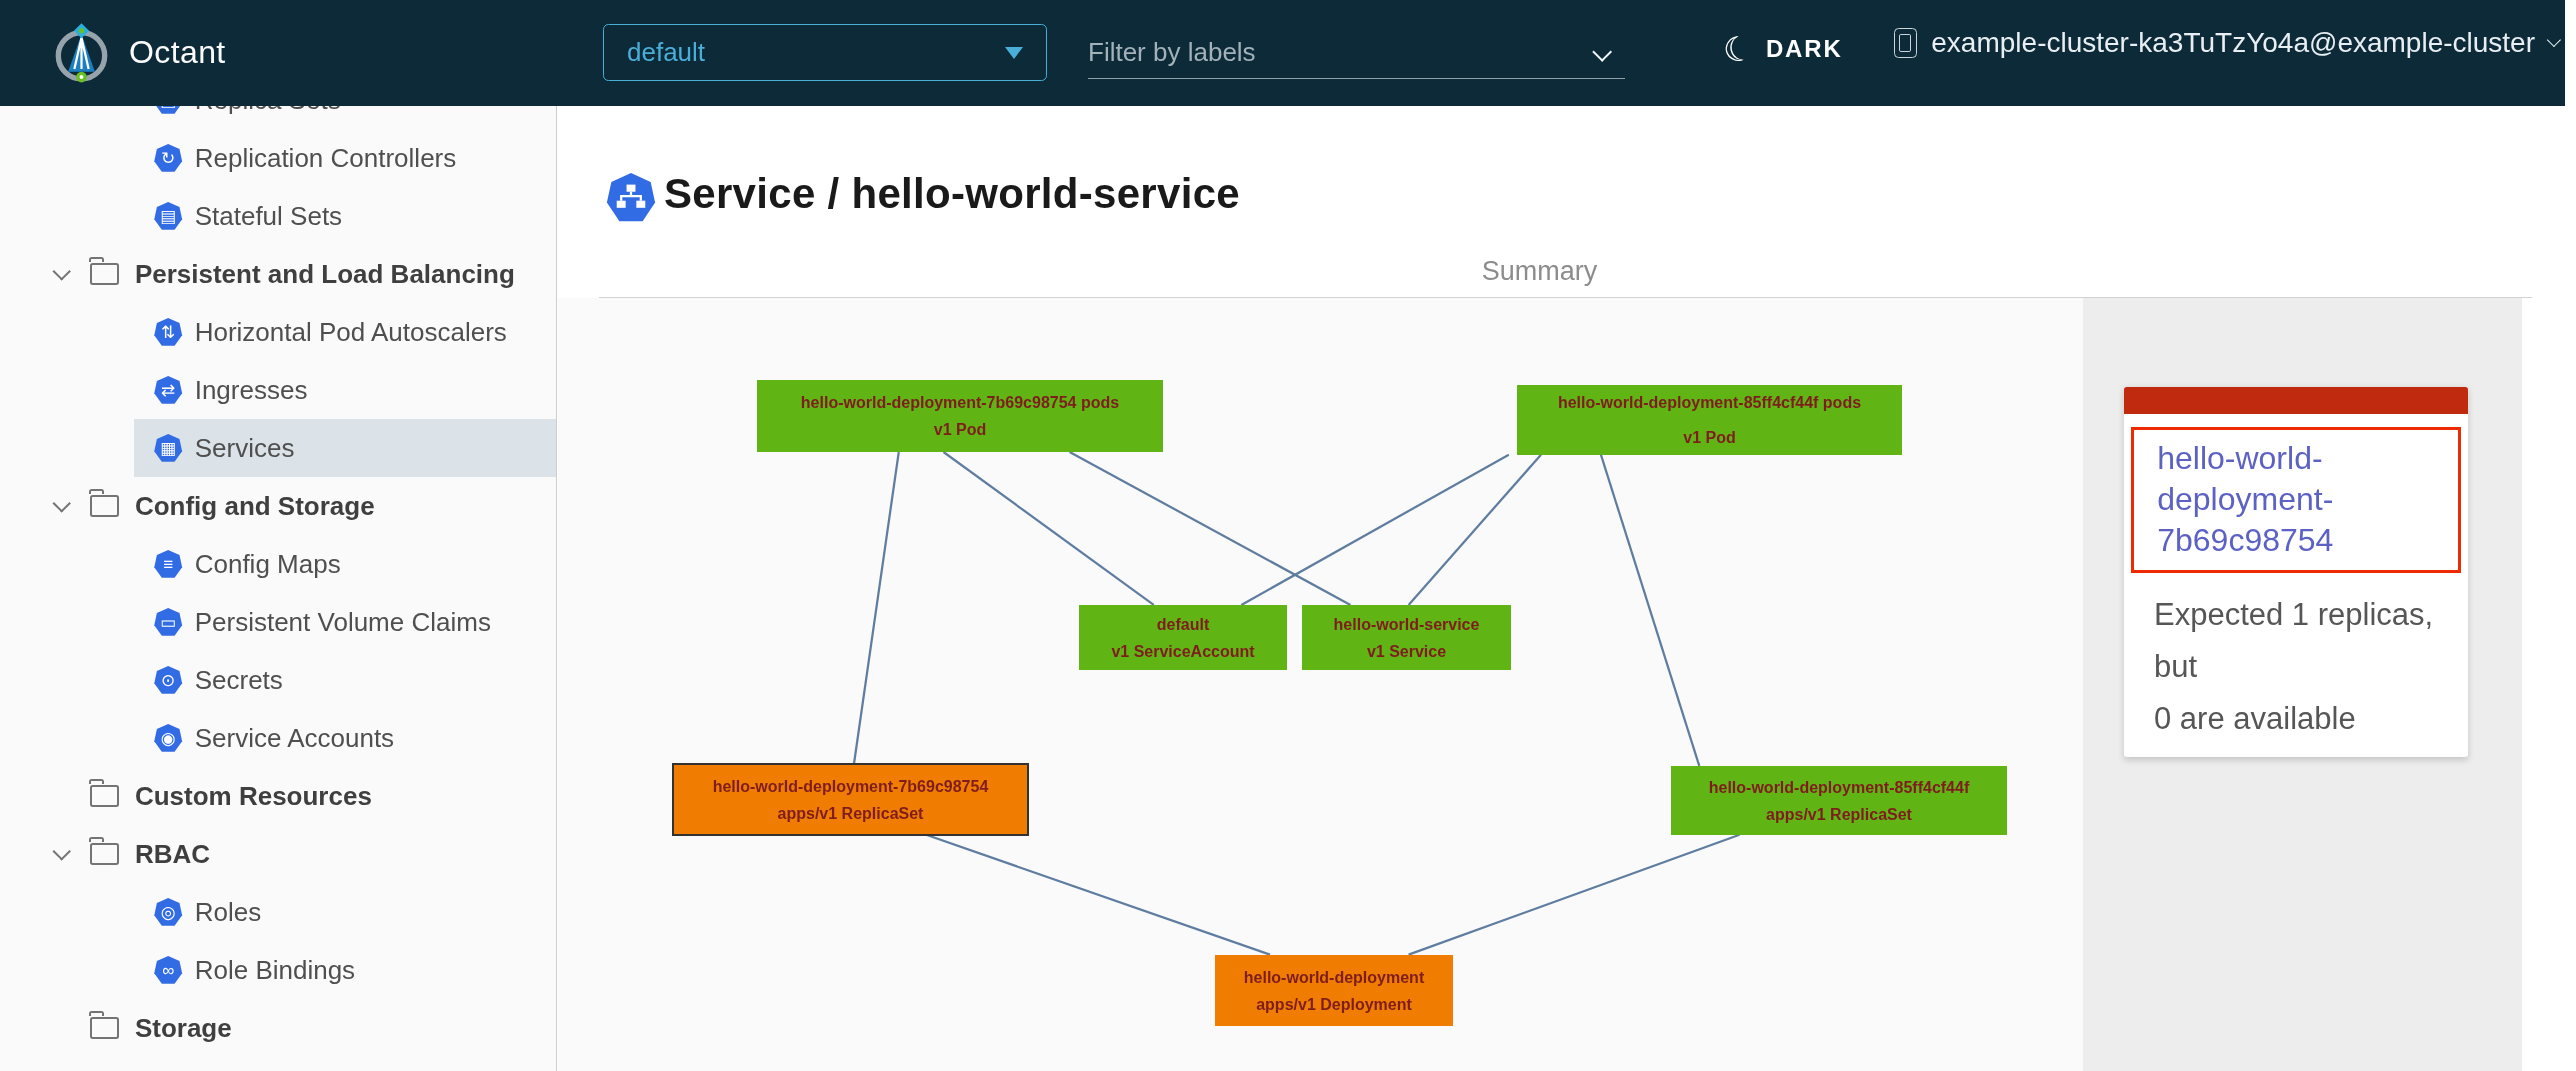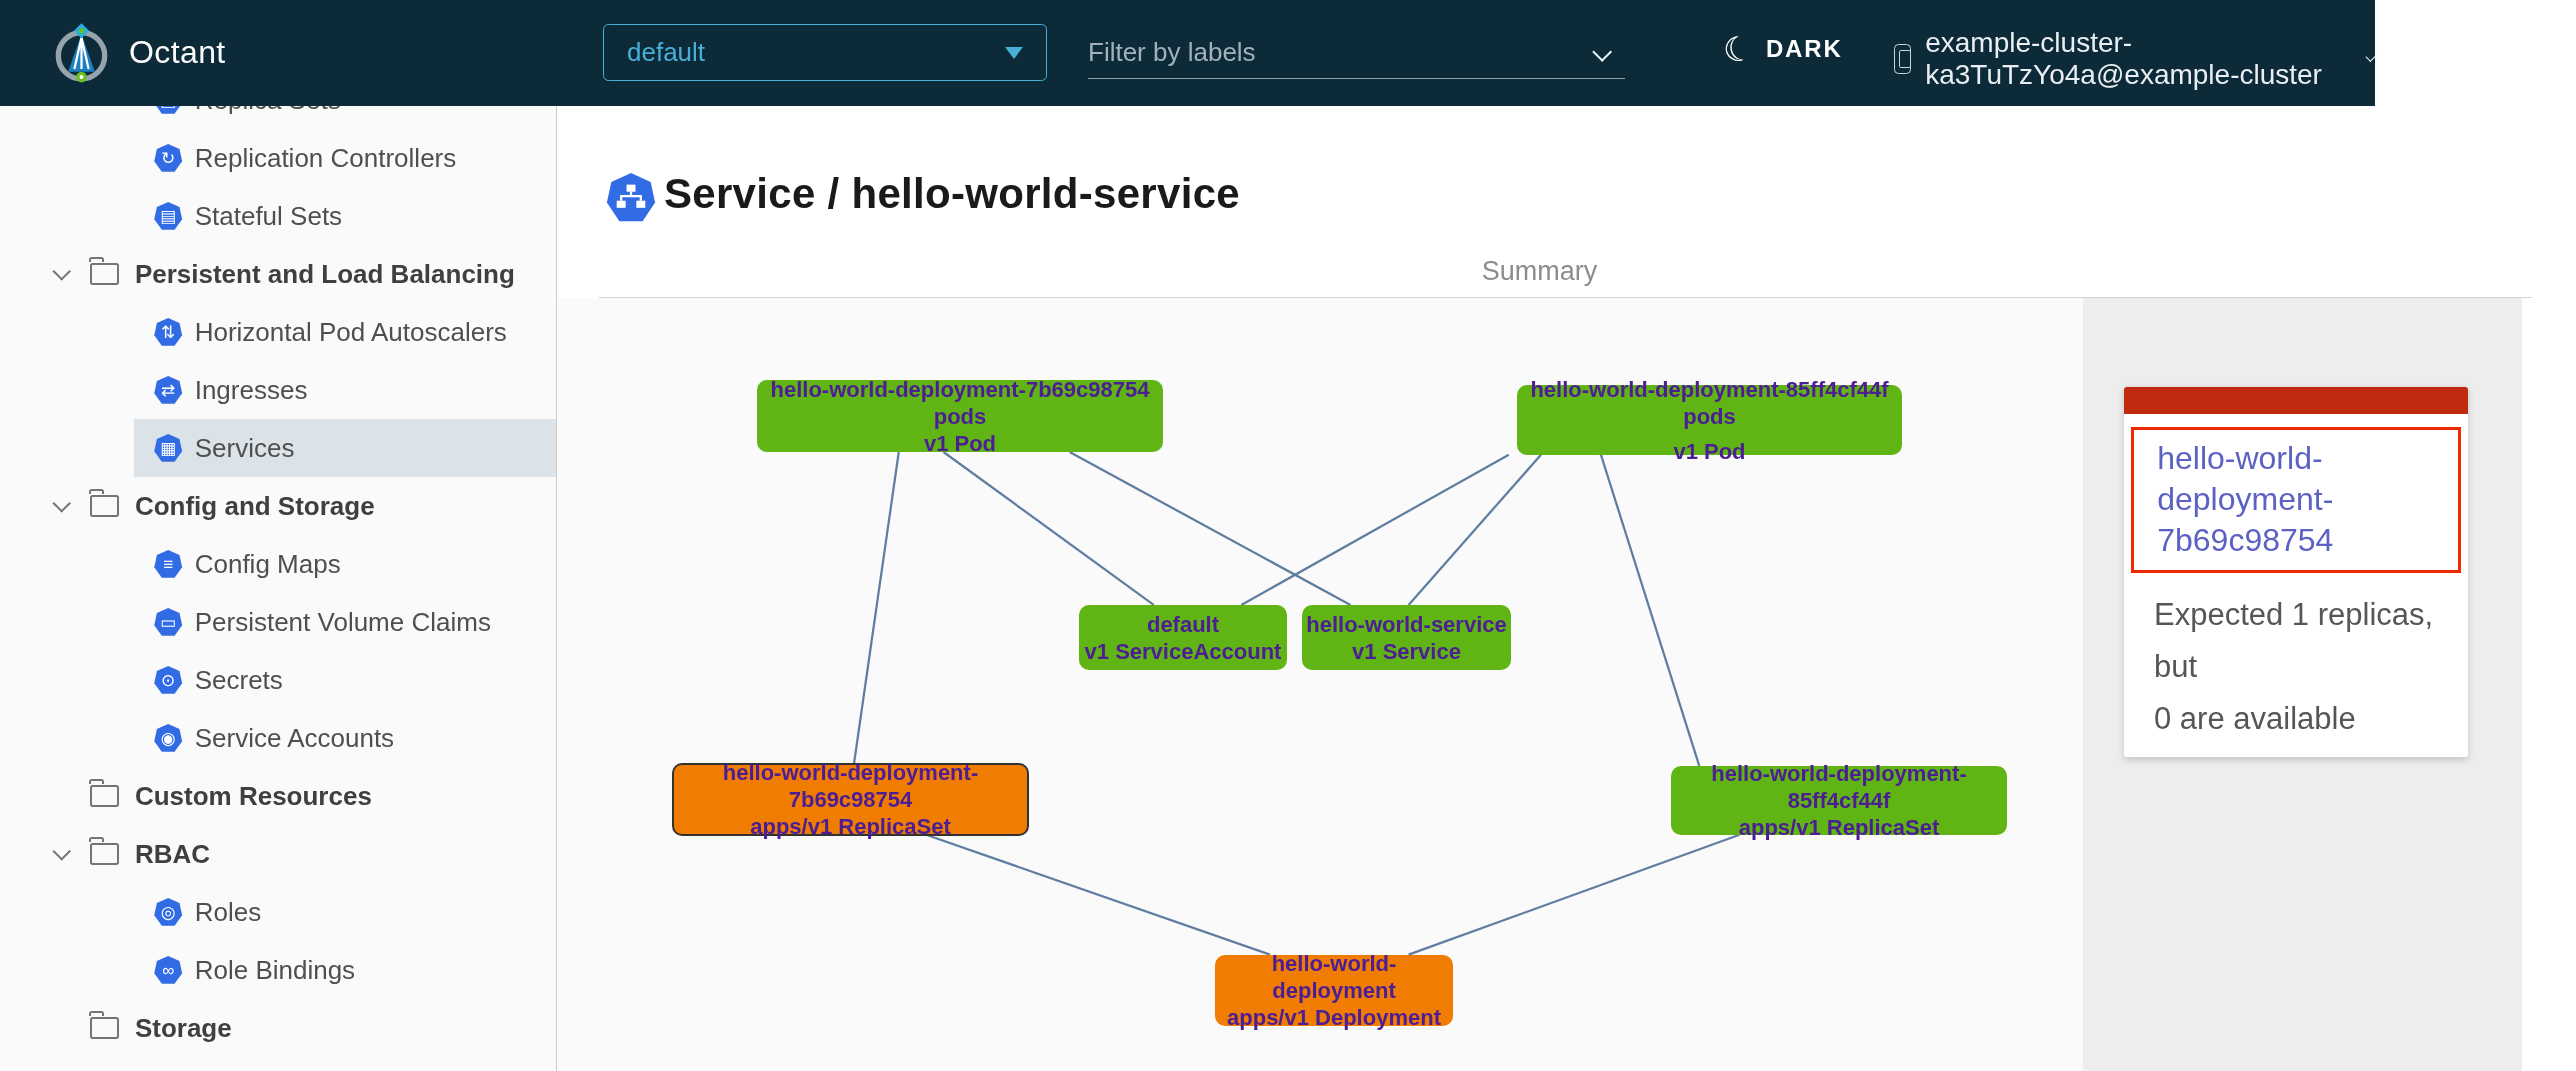--- a/index.html
+++ b/index.html
@@ -1,20 +1,20 @@
 <!DOCTYPE html>
 <html style="font-size:14.3px"><head>
 <meta charset="utf-8">
 <style>
   * { margin:0; padding:0; box-sizing:border-box; }
   html,body { width:2576px; height:1072px; overflow:hidden; background:#ffffff;
               font-family:"Liberation Sans", sans-serif; }
 
   
-  .app-header { position:absolute; left:0; top:0; width:2375px; height:106px;
+  .app-header { position:absolute; left:0; top:0; width:2565px; height:106px;
                 background:#0c2a38; z-index:30; }
   .logo-wrap { position:absolute; left:50px; top:19.7px; width:63px; height:66px; }
   .app-title { position:absolute; left:129px; top:34px; color:#fafafa; font-size:32px;
                font-weight:400; letter-spacing:0.4px; }
   .ns-dropdown { position:absolute; left:603px; top:24px; width:444px; height:57px;
                  border:1.8px solid #49afd9; border-radius:5.4px; display:flex; align-items:center;
                  justify-content:space-between; padding:0 23px; cursor:pointer; }
   .ns-value { color:#49afd9; font-size:26px; }
   .caret-down { width:0; height:0; border-left:9.8px solid transparent;
                 border-right:9.8px solid transparent; border-top:12.5px solid #49afd9; }
@@ -68,23 +68,23 @@
                 color:#1a1a1a; letter-spacing:0.3px; }
   .tabs { position:absolute; left:41px; top:150px; width:1933px; height:42px; display:flex;
           align-items:center; border-bottom:1.8px solid #d2d2d2;flex-direction:column; }
   .tab { font-size:27px; color:#8c8c8c; margin-right:52px; padding:0 3.6px 10.7px 3.6px; cursor:pointer; }
   .tab.active { color:#262626; padding-bottom:5.4px; border-bottom:5.4px solid #0e7cb8; }
 
   
   .graph { position:absolute; left:0px; top:192px; width:1525px; height:774px; background:#fafafa; }
   .edges { position:absolute; left:0; top:0; width:1525px; height:774px; }
   .edges line { stroke:#5e7da0; stroke-width:2.5; }
-  .node { position:absolute; color:#4c1d95; font-size:22px; font-weight:700; line-height:27px;
+  .node { position:absolute; color:#7f1d1d; font-size:16px; font-weight:700; line-height:27px;
           text-align:center; display:flex; flex-direction:column; justify-content:center;
-          cursor:pointer;border-radius:10px; }
+          cursor:pointer; }
   .node span { display:block; }
   .node.green { background:#60b515; }
   .node.orange { background:#f07d02; }
   .node.sel { border:2.7px solid #323232; }
   .n-pod1 { left:199px; top:82px;  width:406px; height:72px; }
   .n-pod2 { left:959px; top:87px; width:385px; height:70px;gap:8px; }
   .n-sa   { left:521px; top:307px; width:208px; height:65px; }
   .n-svc  { left:744px; top:307px; width:209px; height:65px; }
   .n-rs1  { left:114px; top:465px; width:357px; height:73px; }
   .n-rs2  { left:1113px; top:468px; width:336px; height:69px; }

